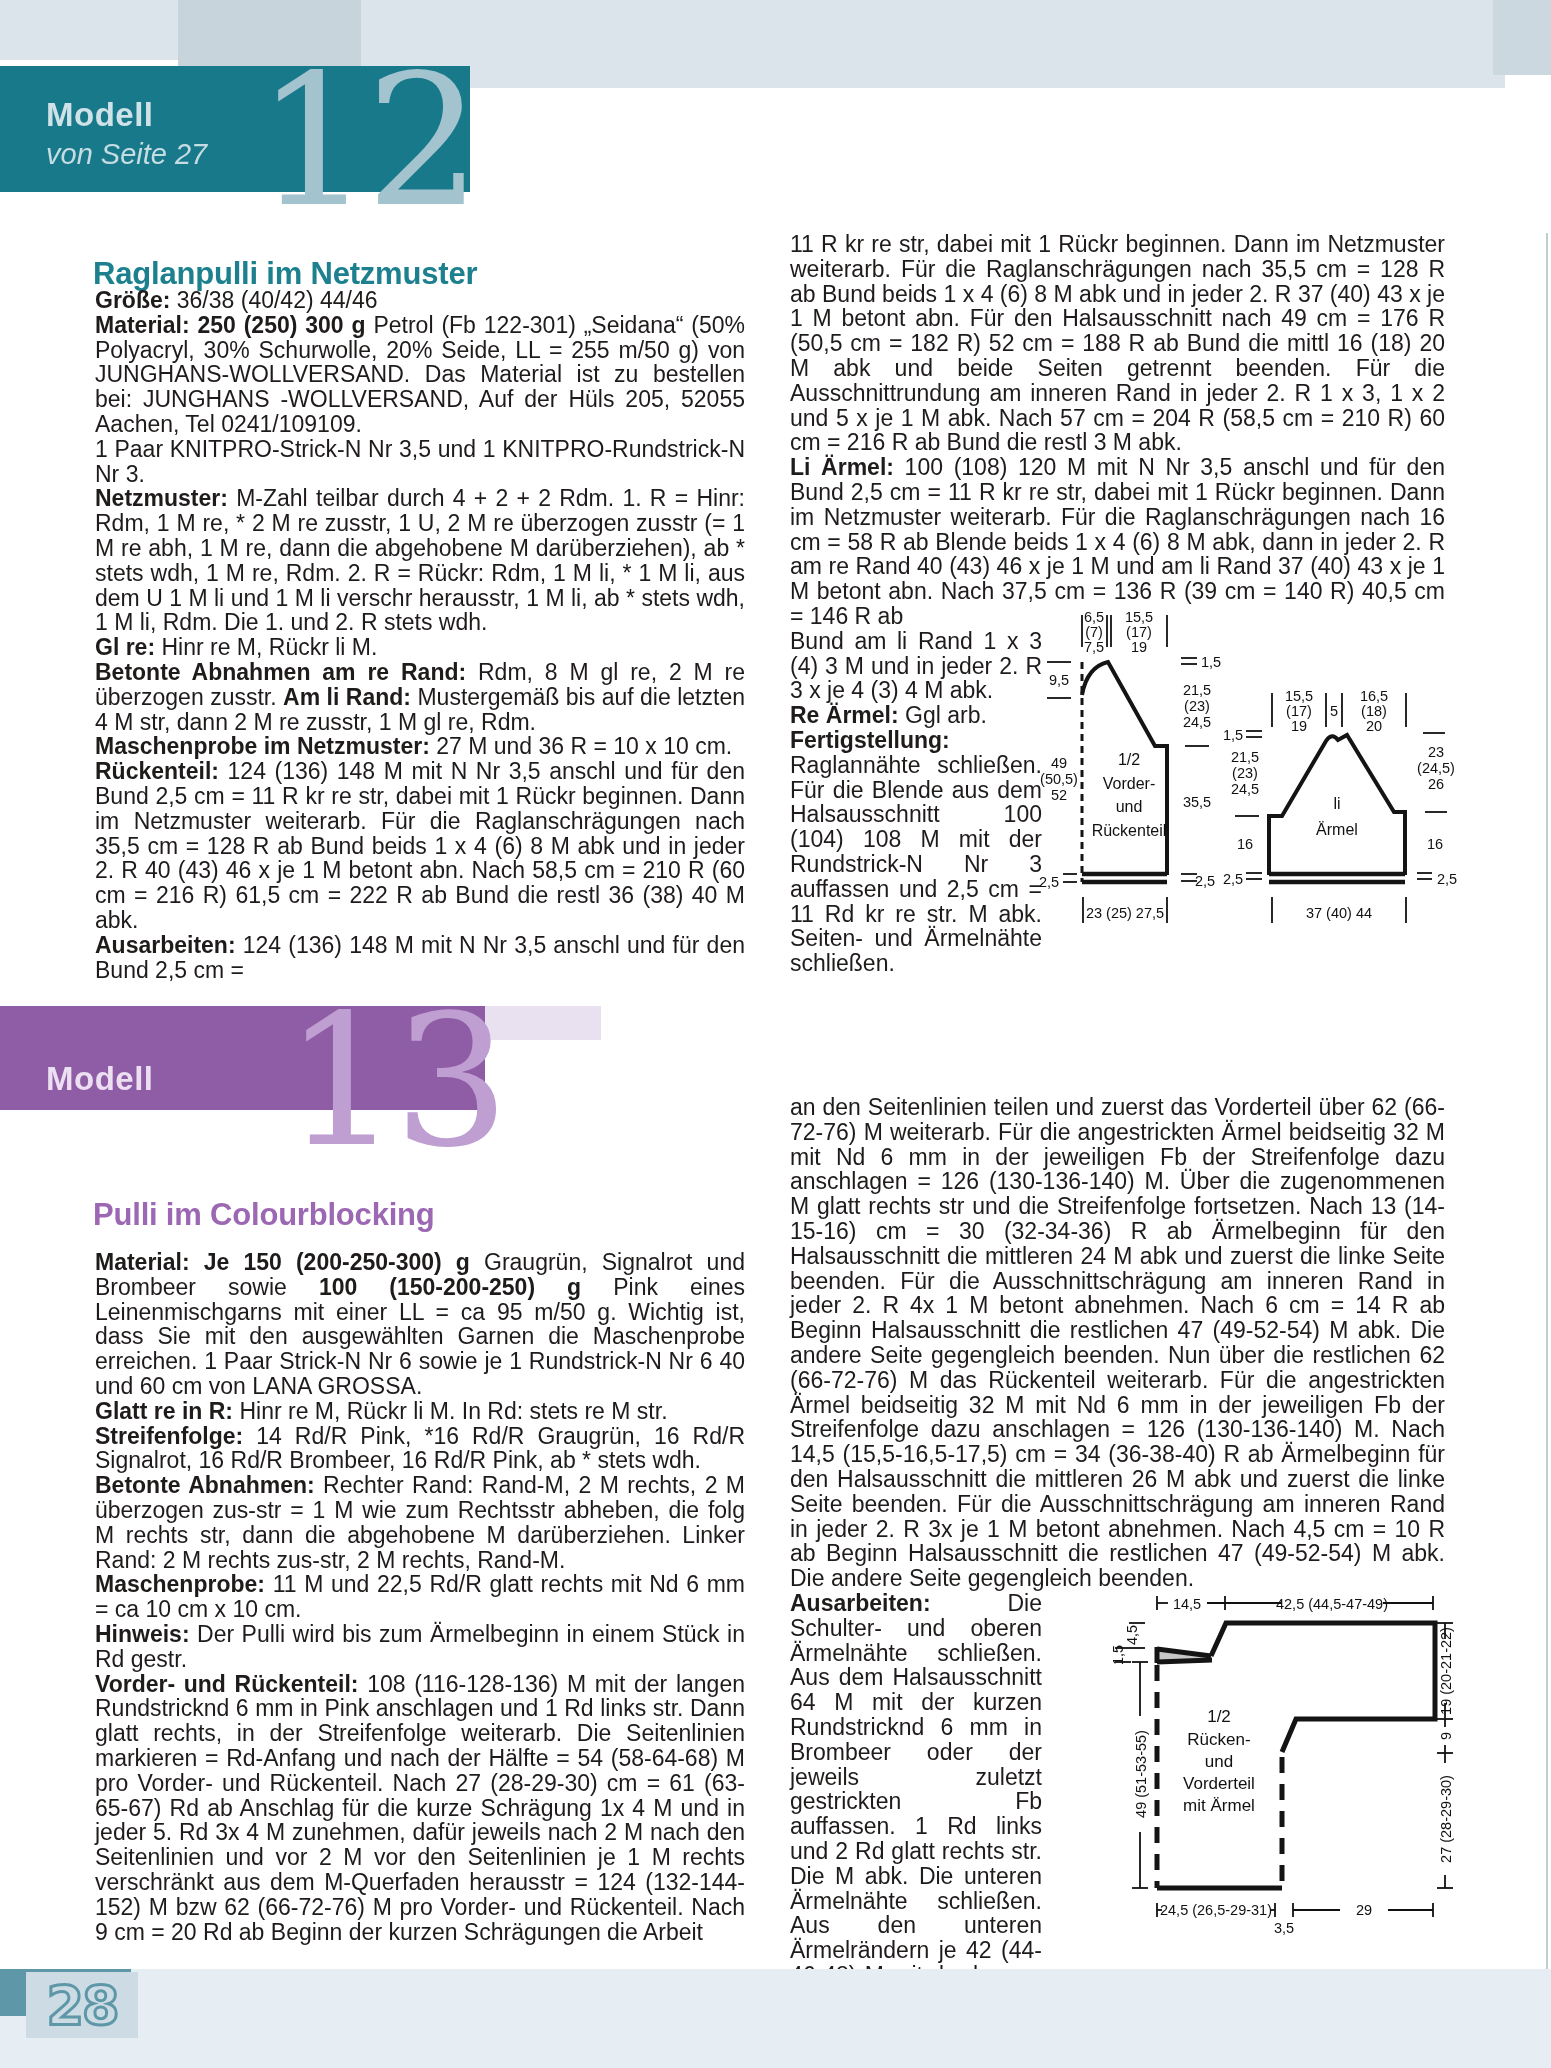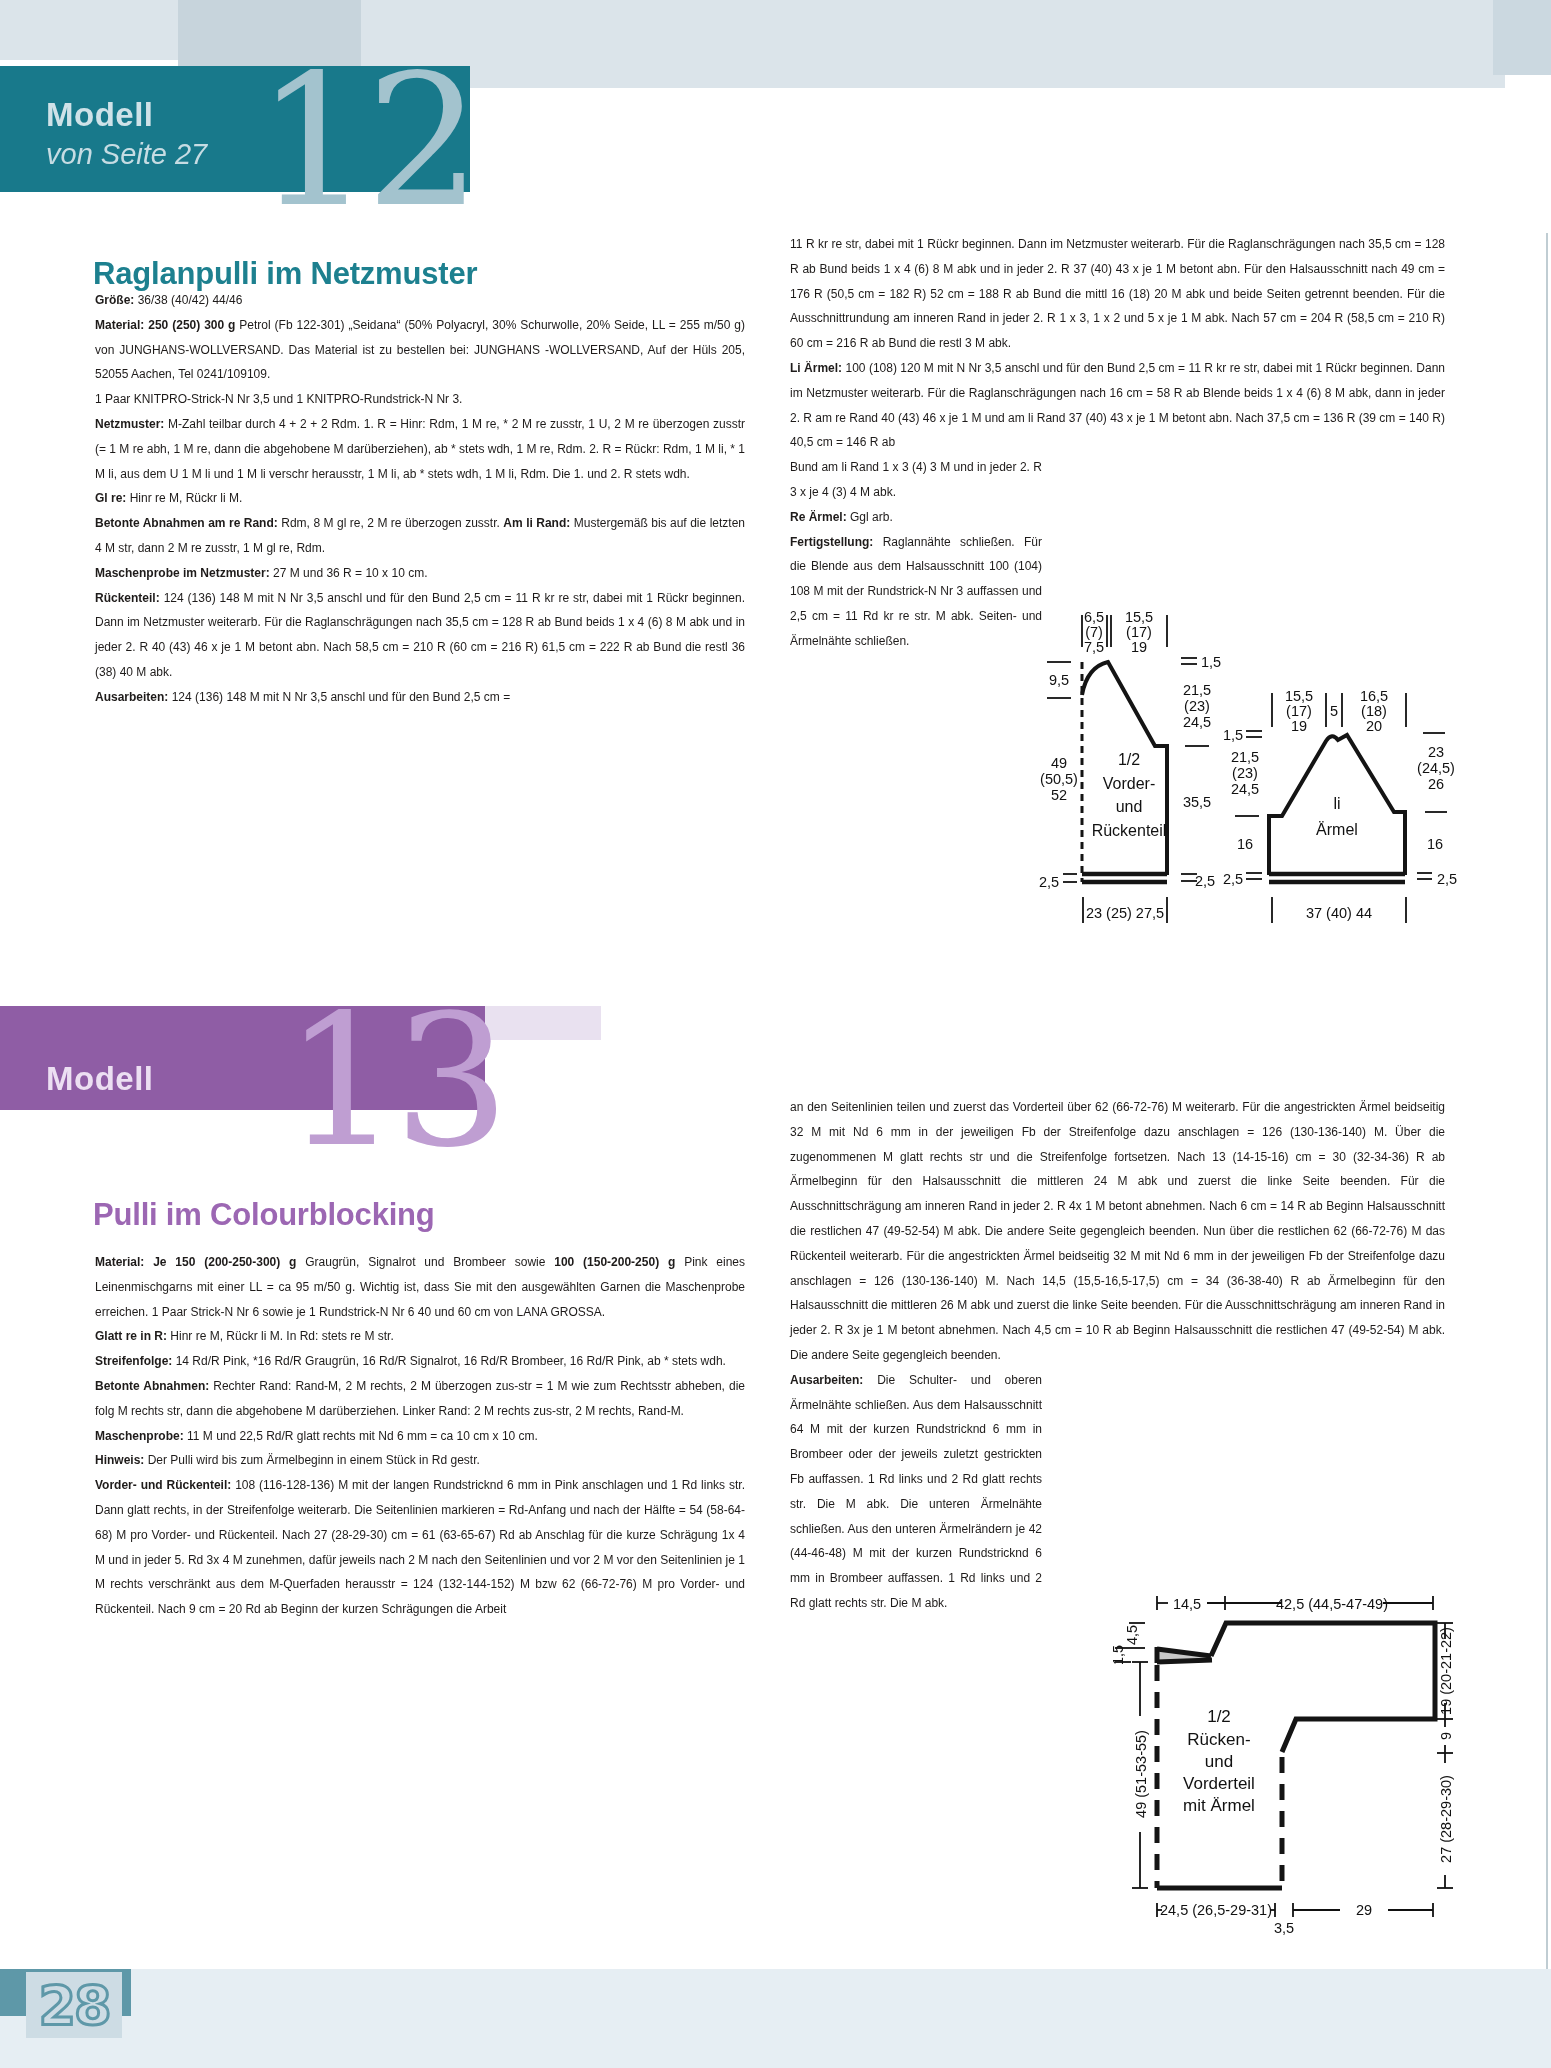--- a/index.html
+++ b/index.html
@@ -7,41 +7,41 @@
         font-family:"Liberation Sans",sans-serif;color:#1e1b1a;}
   .abs{position:absolute;}
   
   .band-a{left:0;top:0;width:1505px;height:60px;background:#dbe4ea;}
   .band-c{left:361px;top:0;width:1144px;height:88px;background:#dbe4ea;}
   .band-b{left:178px;top:0;width:183px;height:88px;background:#c7d4dc;}
   .band-d{left:1493px;top:0;width:58px;height:75px;background:#cbd8e0;}
   .hairline{left:1546px;top:233px;width:2px;height:1736px;background:#c0cdd3;}
   .bottom-strip{left:0;top:1969px;width:1551px;height:99px;background:#e6eef3;}
   .bottom-teal{left:0;top:1969px;width:131px;height:47px;background:#5e98a8;}
-  .pagenum-box{left:26px;top:1972px;width:96px;height:66px;background:#cddce4;
+  .pagenum-box{left:26px;top:1972px;width:112px;height:66px;background:#cddce4;
                display:flex;align-items:center;justify-content:center;}
   .pagenum{font-family:"DejaVu Sans",sans-serif;font-weight:bold;font-size:54px;
            color:#5e98a8;-webkit-text-stroke:3px #5e98a8;
            -webkit-text-fill-color:transparent;letter-spacing:-2px;}
   
   .banner12{left:0;top:66px;width:470px;height:126px;background:#18798b;}
   .banner13{left:0;top:1006px;width:485px;height:104px;background:#8f5da5;}
   .lav-block{left:485px;top:1006px;width:116px;height:34px;background:#e9e1f0;}
   .banner-label{font-weight:bold;font-size:33px;letter-spacing:.5px;}
   .b12-label{left:46px;top:96px;color:#cfe2e8;}
   .b12-sub{left:46px;top:138px;font-size:29px;color:#c6dce3;font-style:italic;}
   .b13-label{left:46px;top:1060px;color:#ecdff2;}
   .num{font-family:"DejaVu Serif",serif;font-size:182px;line-height:1;letter-spacing:-6px;}
   .num12{left:256px;top:50px;color:#a3c3ce;}
   .num13{left:278px;top:990px;color:#bf9ed2;margin-left:6px;}
   .title{font-size:31px;font-weight:bold;letter-spacing:-.2px;text-align:right;}
   .title12{left:93px;top:256px;color:#1d808f;}
   .title13{left:93px;top:1197px;color:#9c67b3;}
   
-  .col{position:absolute;font-size:12px;line-height:24.8px;text-align:justify;}
+  .col{position:absolute;font-size:23px;line-height:24.8px;text-align:justify;}
   .col-l12{left:95px;top:288px;width:650px;}
   .col-r12{left:790px;top:232px;width:655px;}
   .col-l13{left:95px;top:1250px;width:650px;}
   .col-r13{left:790px;top:1095px;width:655px;}
   .para{margin:0;}
   .para.narrow{width:252px;}
   .bd{font-weight:bold;}
   .ul{margin-top:48px;}
   
   .d12{left:1035px;top:585px;}

